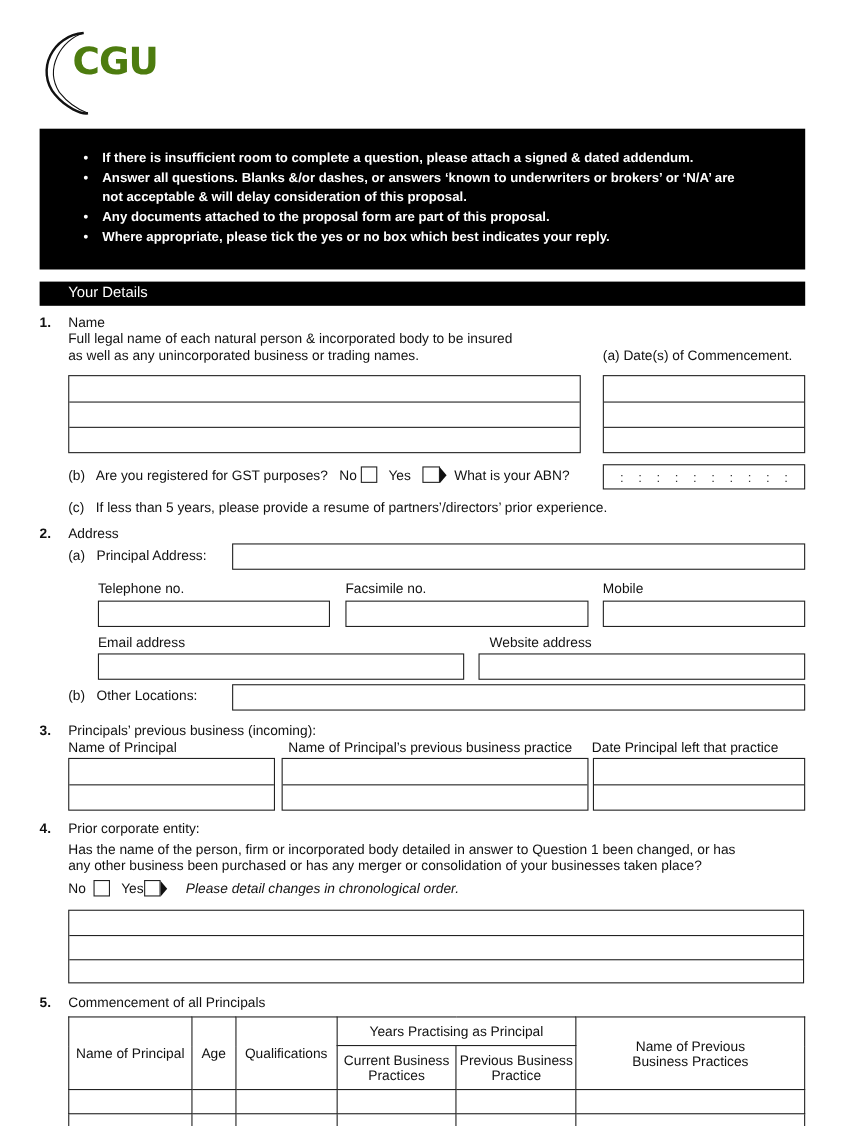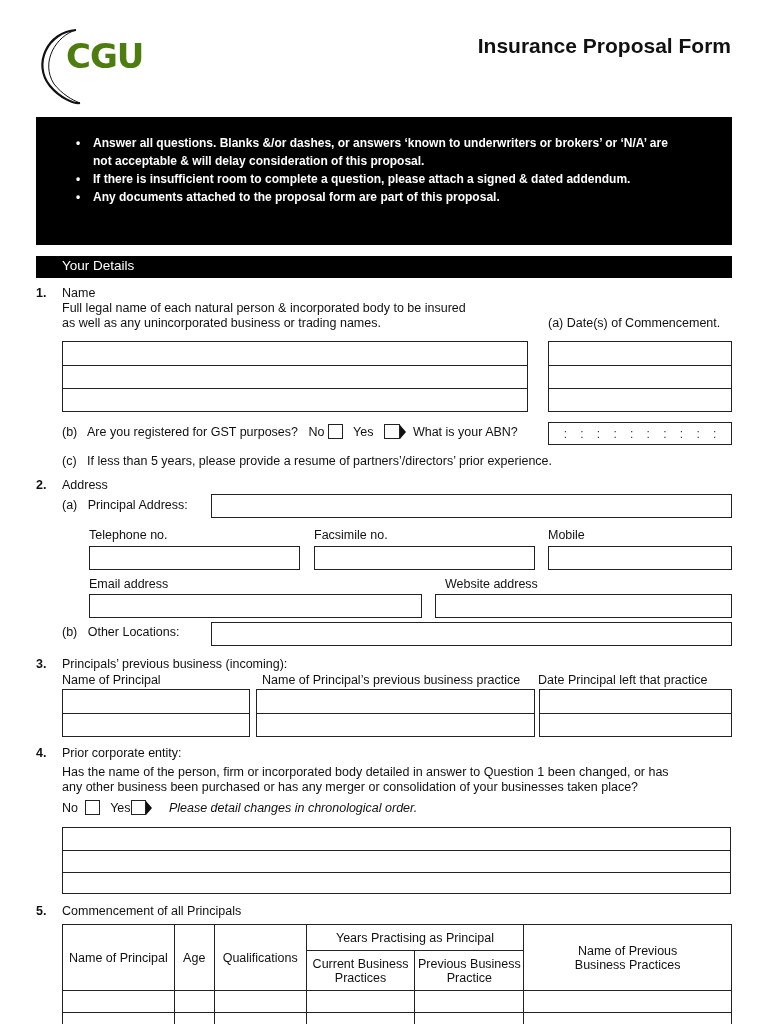--- a/index.html
+++ b/index.html
@@ -32,28 +32,28 @@
 
 <div class="abs logo">
   <svg width="115" height="90" viewBox="0 0 115 90" style="position:absolute;left:0;top:0;">
     <path d="M40 6 C 12 8, -4 40, 14 62 C 24 74, 38 80, 44 79" fill="none" stroke="#111" stroke-width="2.2"></path>
     <path d="M40 6 C 20 12, 4 38, 18 60 C 26 70, 36 76, 44 79" fill="none" stroke="#111" stroke-width="1"></path>
   </svg>
   <span class="logo-text">CGU</span>
 </div>
 
 <div class="abs title">
-  <div>Insurance Proposal Form</div>
 </div>
 
 <div class="abs notice">
   <ul>
+    <li>If there is insufficient room to complete a question, please attach a signed &amp; dated addendum.</li>
     <li style="width:600px;">Answer all questions. Blanks &amp;/or dashes, or answers ‘known to underwriters or brokers’ or ‘N/A’ are not acceptable &amp; will delay consideration of this proposal.</li>
-    <li>If there is insufficient room to complete a question, please attach a signed &amp; dated addendum.</li>
     <li>Any documents attached to the proposal form are part of this proposal.</li>
+    <li>Where appropriate, please tick the yes or no box which best indicates your reply.</li>
   </ul>
 </div>
 
 <div class="abs section-bar">Your Details</div>
 
 <div class="abs txt qnum" style="left:36px;top:286px;">1.</div>
 <div class="abs txt" style="left:62px;top:286px;">Name</div>
 <div class="abs txt" style="left:62px;top:301px;">Full legal name of each natural person &amp; incorporated body to be insured</div>
 <div class="abs txt" style="left:62px;top:316px;">as well as any unincorporated business or trading names.</div>
 <div class="abs txt" style="left:548px;top:316px;">(a) Date(s) of Commencement.</div>

